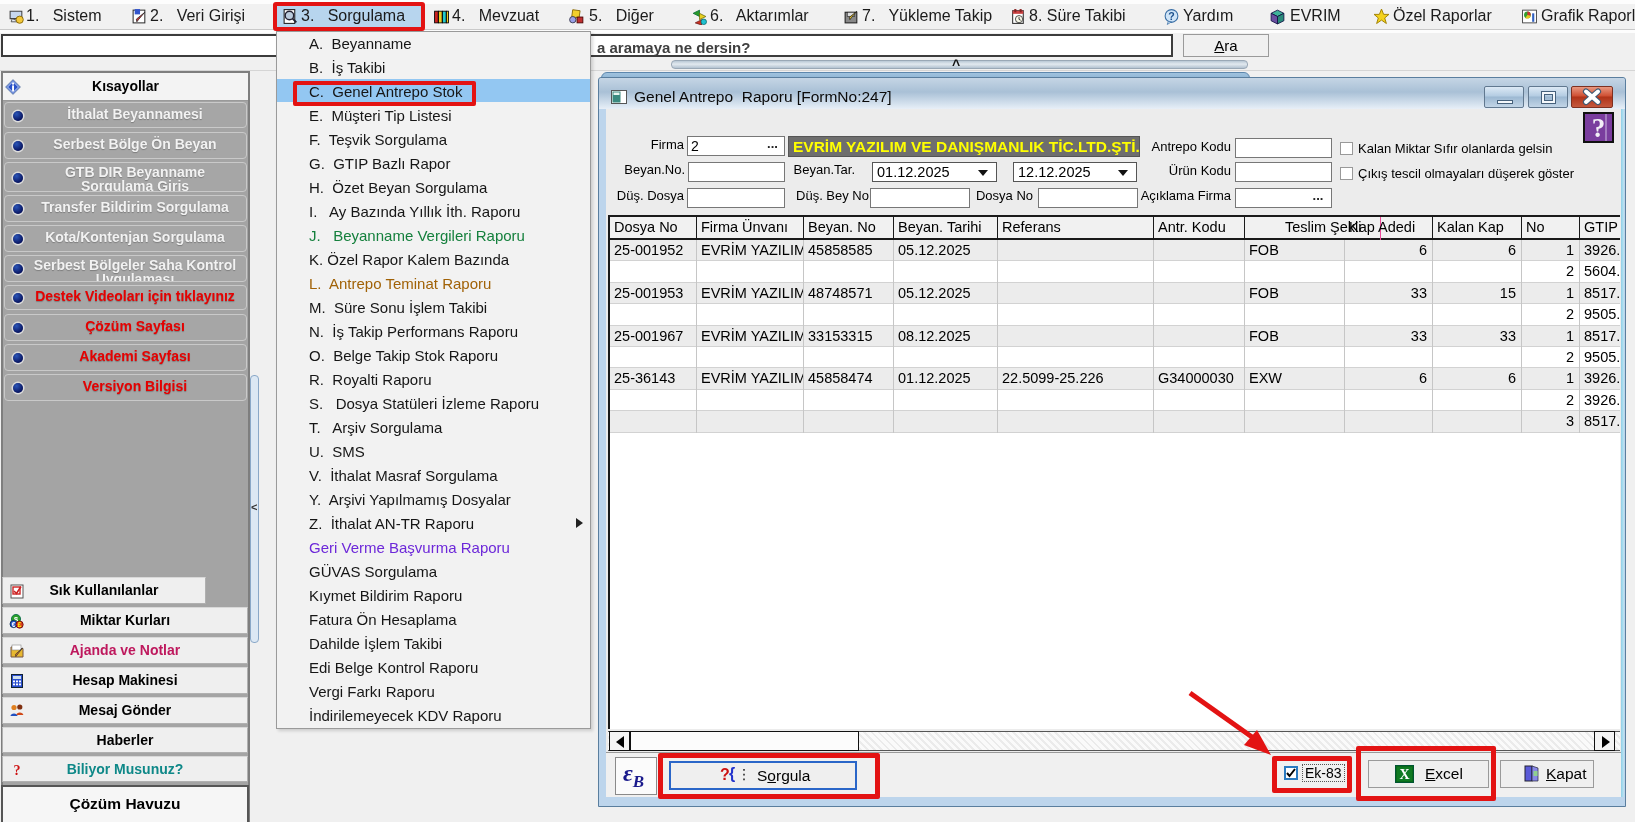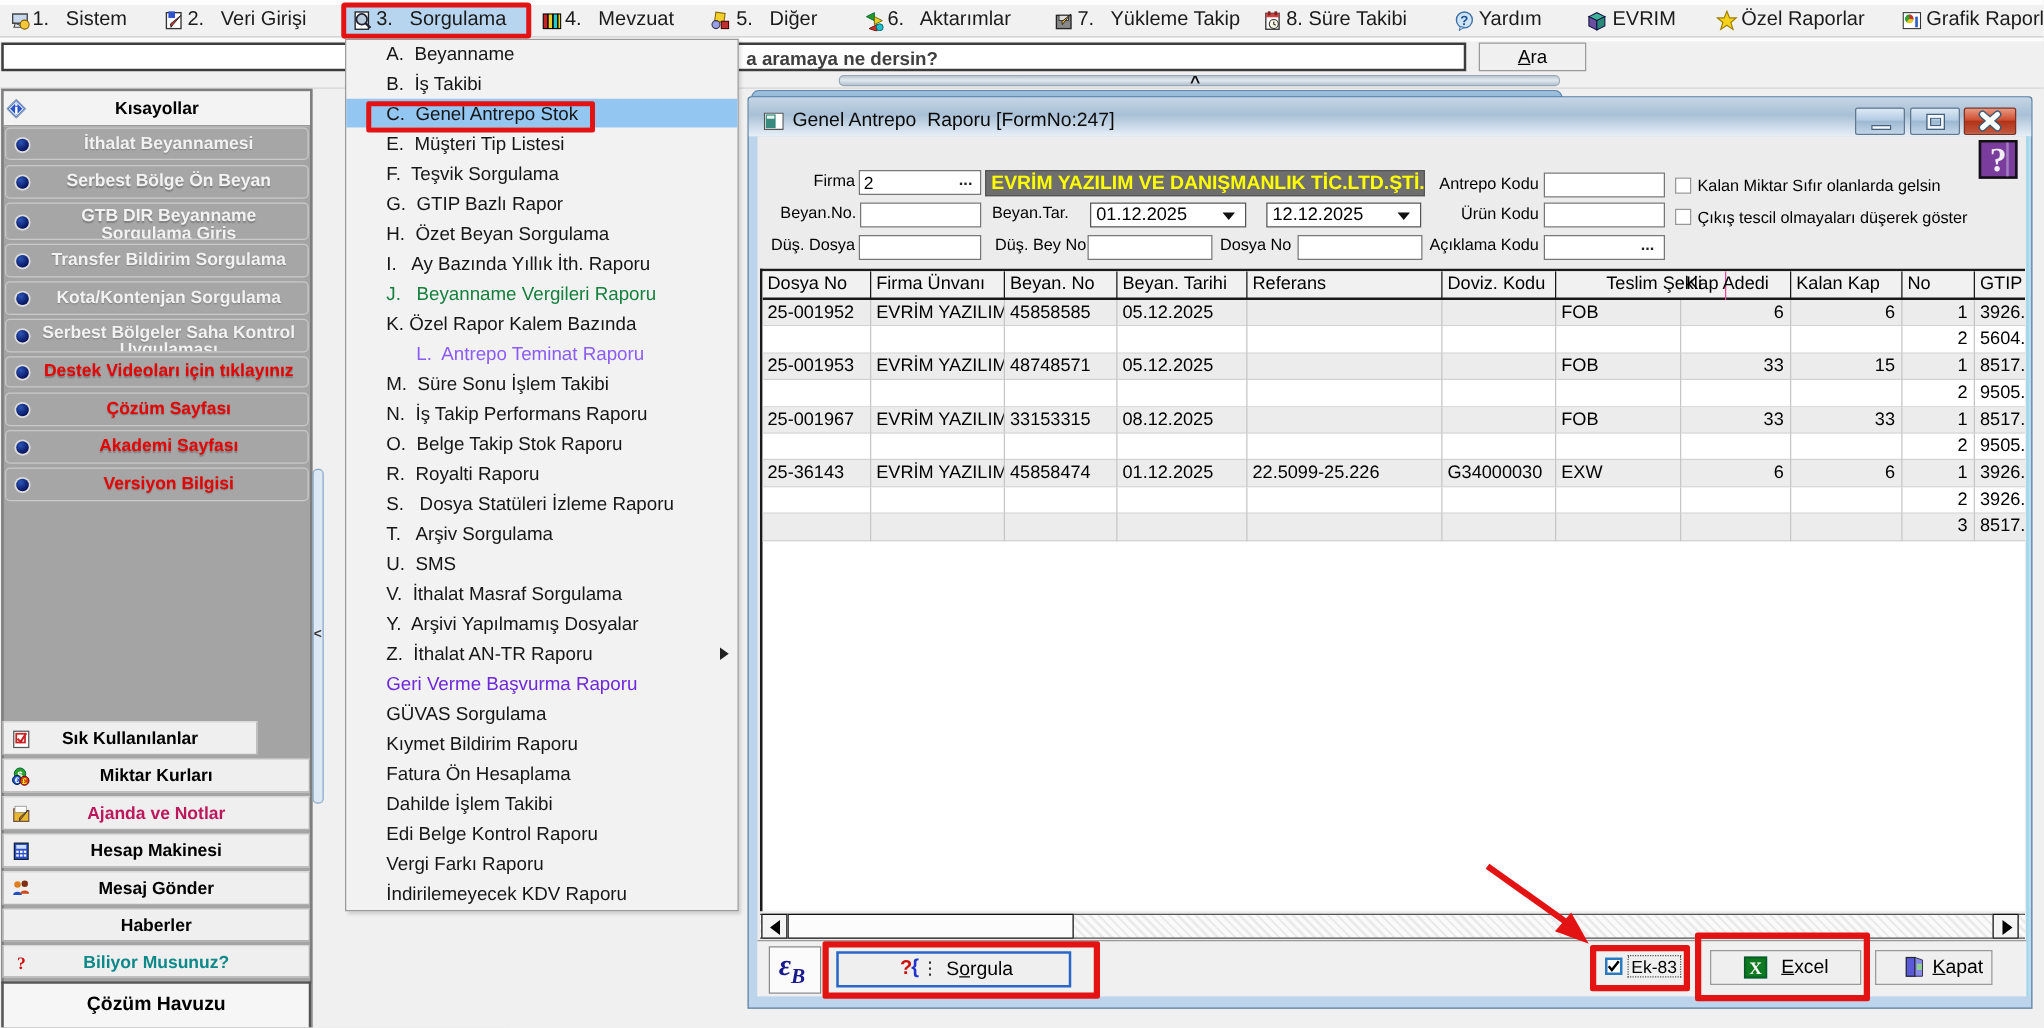--- a/index.html
+++ b/index.html
@@ -216,21 +216,21 @@
 <div class="abs" style="left:309px;top:32px;width:275px;height:24px;line-height:24px;font-size:15px;color:#161616;white-space:nowrap;">A.&nbsp; Beyanname</div>
 <div class="abs" style="left:309px;top:56px;width:275px;height:24px;line-height:24px;font-size:15px;color:#161616;white-space:nowrap;">B.&nbsp; İş Takibi</div>
 <div class="abs" style="left:309px;top:80px;width:275px;height:24px;line-height:24px;font-size:15px;color:#161616;white-space:nowrap;">C.&nbsp; Genel Antrepo Stok</div>
 <div class="abs" style="left:309px;top:104px;width:275px;height:24px;line-height:24px;font-size:15px;color:#161616;white-space:nowrap;">E.&nbsp; Müşteri Tip Listesi</div>
 <div class="abs" style="left:309px;top:128px;width:275px;height:24px;line-height:24px;font-size:15px;color:#161616;white-space:nowrap;">F.&nbsp; Teşvik Sorgulama</div>
 <div class="abs" style="left:309px;top:152px;width:275px;height:24px;line-height:24px;font-size:15px;color:#161616;white-space:nowrap;">G.&nbsp; GTIP Bazlı Rapor</div>
 <div class="abs" style="left:309px;top:176px;width:275px;height:24px;line-height:24px;font-size:15px;color:#161616;white-space:nowrap;">H.&nbsp; Özet Beyan Sorgulama</div>
 <div class="abs" style="left:309px;top:200px;width:275px;height:24px;line-height:24px;font-size:15px;color:#161616;white-space:nowrap;">I.&nbsp;&nbsp; Ay Bazında Yıllık İth. Raporu</div>
 <div class="abs" style="left:309px;top:224px;width:275px;height:24px;line-height:24px;font-size:15px;color:#15803d;white-space:nowrap;">J.&nbsp;&nbsp; Beyanname Vergileri Raporu</div>
 <div class="abs" style="left:309px;top:248px;width:275px;height:24px;line-height:24px;font-size:15px;color:#161616;white-space:nowrap;">K. Özel Rapor Kalem Bazında</div>
-<div class="abs" style="left:309px;top:272px;width:275px;height:24px;line-height:24px;font-size:15px;color:#8b5cf6;white-space:nowrap;margin-left:24px;">L.&nbsp; Antrepo Teminat Raporu</div>
+<div class="abs" style="left:309px;top:272px;width:275px;height:24px;line-height:24px;font-size:15px;color:#a16207;white-space:nowrap;">L.&nbsp; Antrepo Teminat Raporu</div>
 <div class="abs" style="left:309px;top:296px;width:275px;height:24px;line-height:24px;font-size:15px;color:#161616;white-space:nowrap;">M.&nbsp; Süre Sonu İşlem Takibi</div>
 <div class="abs" style="left:309px;top:320px;width:275px;height:24px;line-height:24px;font-size:15px;color:#161616;white-space:nowrap;">N.&nbsp; İş Takip Performans Raporu</div>
 <div class="abs" style="left:309px;top:344px;width:275px;height:24px;line-height:24px;font-size:15px;color:#161616;white-space:nowrap;">O.&nbsp; Belge Takip Stok Raporu</div>
 <div class="abs" style="left:309px;top:368px;width:275px;height:24px;line-height:24px;font-size:15px;color:#161616;white-space:nowrap;">R.&nbsp; Royalti Raporu</div>
 <div class="abs" style="left:309px;top:392px;width:275px;height:24px;line-height:24px;font-size:15px;color:#161616;white-space:nowrap;">S.&nbsp;&nbsp; Dosya Statüleri İzleme Raporu</div>
 <div class="abs" style="left:309px;top:416px;width:275px;height:24px;line-height:24px;font-size:15px;color:#161616;white-space:nowrap;">T.&nbsp;&nbsp; Arşiv Sorgulama</div>
 <div class="abs" style="left:309px;top:440px;width:275px;height:24px;line-height:24px;font-size:15px;color:#161616;white-space:nowrap;">U.&nbsp; SMS</div>
 <div class="abs" style="left:309px;top:464px;width:275px;height:24px;line-height:24px;font-size:15px;color:#161616;white-space:nowrap;">V.&nbsp; İthalat Masraf Sorgulama</div>
 <div class="abs" style="left:309px;top:488px;width:275px;height:24px;line-height:24px;font-size:15px;color:#161616;white-space:nowrap;">Y.&nbsp; Arşivi Yapılmamış Dosyalar</div>
 <div class="abs" style="left:309px;top:512px;width:275px;height:24px;line-height:24px;font-size:15px;color:#161616;white-space:nowrap;">Z.&nbsp; İthalat AN-TR Raporu</div>
@@ -298,35 +298,35 @@
     <div style="position:absolute;right:8px;top:7px;width:0;height:0;border-top:6px solid #111;border-left:5px solid transparent;border-right:5px solid transparent;"></div>
   </div>
 <div class="lbl" style="right:404px;top:163px;font-size:13px;">Ürün Kodu</div>
 <div class="inp" style="left:1235px;top:162px;width:97px;height:20px;"></div>
 <div class="lbl" style="right:951px;top:188px;font-size:13px;">Düş. Dosya</div>
 <div class="inp" style="left:687px;top:188px;width:98px;height:20px;"></div>
 <div class="lbl" style="right:766px;top:188px;font-size:13px;">Düş. Bey No</div>
 <div class="inp" style="left:870px;top:188px;width:100px;height:20px;"></div>
 <div class="lbl" style="right:602px;top:188px;font-size:13px;">Dosya No</div>
 <div class="inp" style="left:1038px;top:188px;width:100px;height:20px;"></div>
-<div class="lbl" style="right:404px;top:188px;font-size:13px;">Açıklama Kodu</div>
+<div class="lbl" style="right:404px;top:188px;font-size:13px;">Açıklama Firma</div>
 <div class="inp" style="left:1235px;top:188px;width:97px;height:20px;"></div>
 <div class="abs" style="left:1308px;top:190px;width:20px;height:16px;font-size:13px;font-weight:bold;text-align:center;line-height:12px;color:#222;">...</div>
 <div class="abs" style="left:1340px;top:142px;width:13px;height:13px;background:#fff;border:1px solid #999;"></div>
 <div class="abs" style="left:1358px;top:141px;font-size:13px;color:#000;white-space:nowrap;">Kalan Miktar Sıfır olanlarda gelsin</div>
 <div class="abs" style="left:1340px;top:167px;width:13px;height:13px;background:#fff;border:1px solid #999;"></div>
 <div class="abs" style="left:1358px;top:166px;font-size:13px;color:#000;white-space:nowrap;">Çıkış tescil olmayaları düşerek göster</div>
 <div class="abs" style="left:608px;top:215px;width:1012px;height:514px;background:#fff;border:2px solid #1a1a1a;border-right:none;border-bottom:none;overflow:hidden;">
     <div style="position:relative;height:23px;background:#f1f1f1;border-bottom:2px solid #1a1a1a;white-space:nowrap;font-size:14.5px;">
       <div style="position:absolute;left:0px;top:0;width:87px;height:23px;border-right:1px solid #1a1a1a;line-height:21px;padding-left:4px;overflow:hidden;">Dosya No</div>
       <div style="position:absolute;left:87px;top:0;width:107px;height:23px;border-right:1px solid #1a1a1a;line-height:21px;padding-left:4px;overflow:hidden;">Firma Ünvanı</div>
       <div style="position:absolute;left:194px;top:0;width:90px;height:23px;border-right:1px solid #1a1a1a;line-height:21px;padding-left:4px;overflow:hidden;">Beyan. No</div>
       <div style="position:absolute;left:284px;top:0;width:104px;height:23px;border-right:1px solid #1a1a1a;line-height:21px;padding-left:4px;overflow:hidden;">Beyan. Tarihi</div>
       <div style="position:absolute;left:388px;top:0;width:156px;height:23px;border-right:1px solid #1a1a1a;line-height:21px;padding-left:4px;overflow:hidden;">Referans</div>
-      <div style="position:absolute;left:544px;top:0;width:91px;height:23px;border-right:1px solid #1a1a1a;line-height:21px;padding-left:4px;overflow:hidden;">Doviz. Kodu</div>
+      <div style="position:absolute;left:544px;top:0;width:91px;height:23px;border-right:1px solid #1a1a1a;line-height:21px;padding-left:4px;overflow:hidden;">Antr. Kodu</div>
       <div style="position:absolute;left:671px;top:0;width:100px;height:23px;border-right:1px solid #ec4899;line-height:21px;padding-left:4px;overflow:hidden;">Teslim Şekli</div>
       <div style="position:absolute;left:735px;top:0;width:88px;height:23px;border-right:1px solid #1a1a1a;line-height:21px;padding-left:4px;overflow:hidden;">Kap Adedi</div>
       <div style="position:absolute;left:823px;top:0;width:89px;height:23px;border-right:1px solid #1a1a1a;line-height:21px;padding-left:4px;overflow:hidden;">Kalan Kap</div>
       <div style="position:absolute;left:912px;top:0;width:58px;height:23px;border-right:1px solid #1a1a1a;line-height:21px;padding-left:4px;overflow:hidden;">No</div>
       <div style="position:absolute;left:970px;top:0;width:43px;height:23px;border-right:1px solid #1a1a1a;line-height:21px;padding-left:4px;overflow:hidden;">GTIP</div>
     </div>
     <div style="position:relative;height:21.4px;background:#ececec;border-bottom:1px solid #d2d2d2;font-size:14.5px;">
       <div style="position:absolute;left:0px;top:0;width:87px;height:21.4px;border-right:1px solid #c6c6c6;line-height:20px;padding-left:4px;overflow:hidden;white-space:nowrap;">25-001952</div>
       <div style="position:absolute;left:87px;top:0;width:107px;height:21.4px;border-right:1px solid #c6c6c6;line-height:20px;padding-left:4px;overflow:hidden;white-space:nowrap;">EVRİM YAZILIM V</div>
       <div style="position:absolute;left:194px;top:0;width:90px;height:21.4px;border-right:1px solid #c6c6c6;line-height:20px;padding-left:4px;overflow:hidden;white-space:nowrap;">45858585</div>

